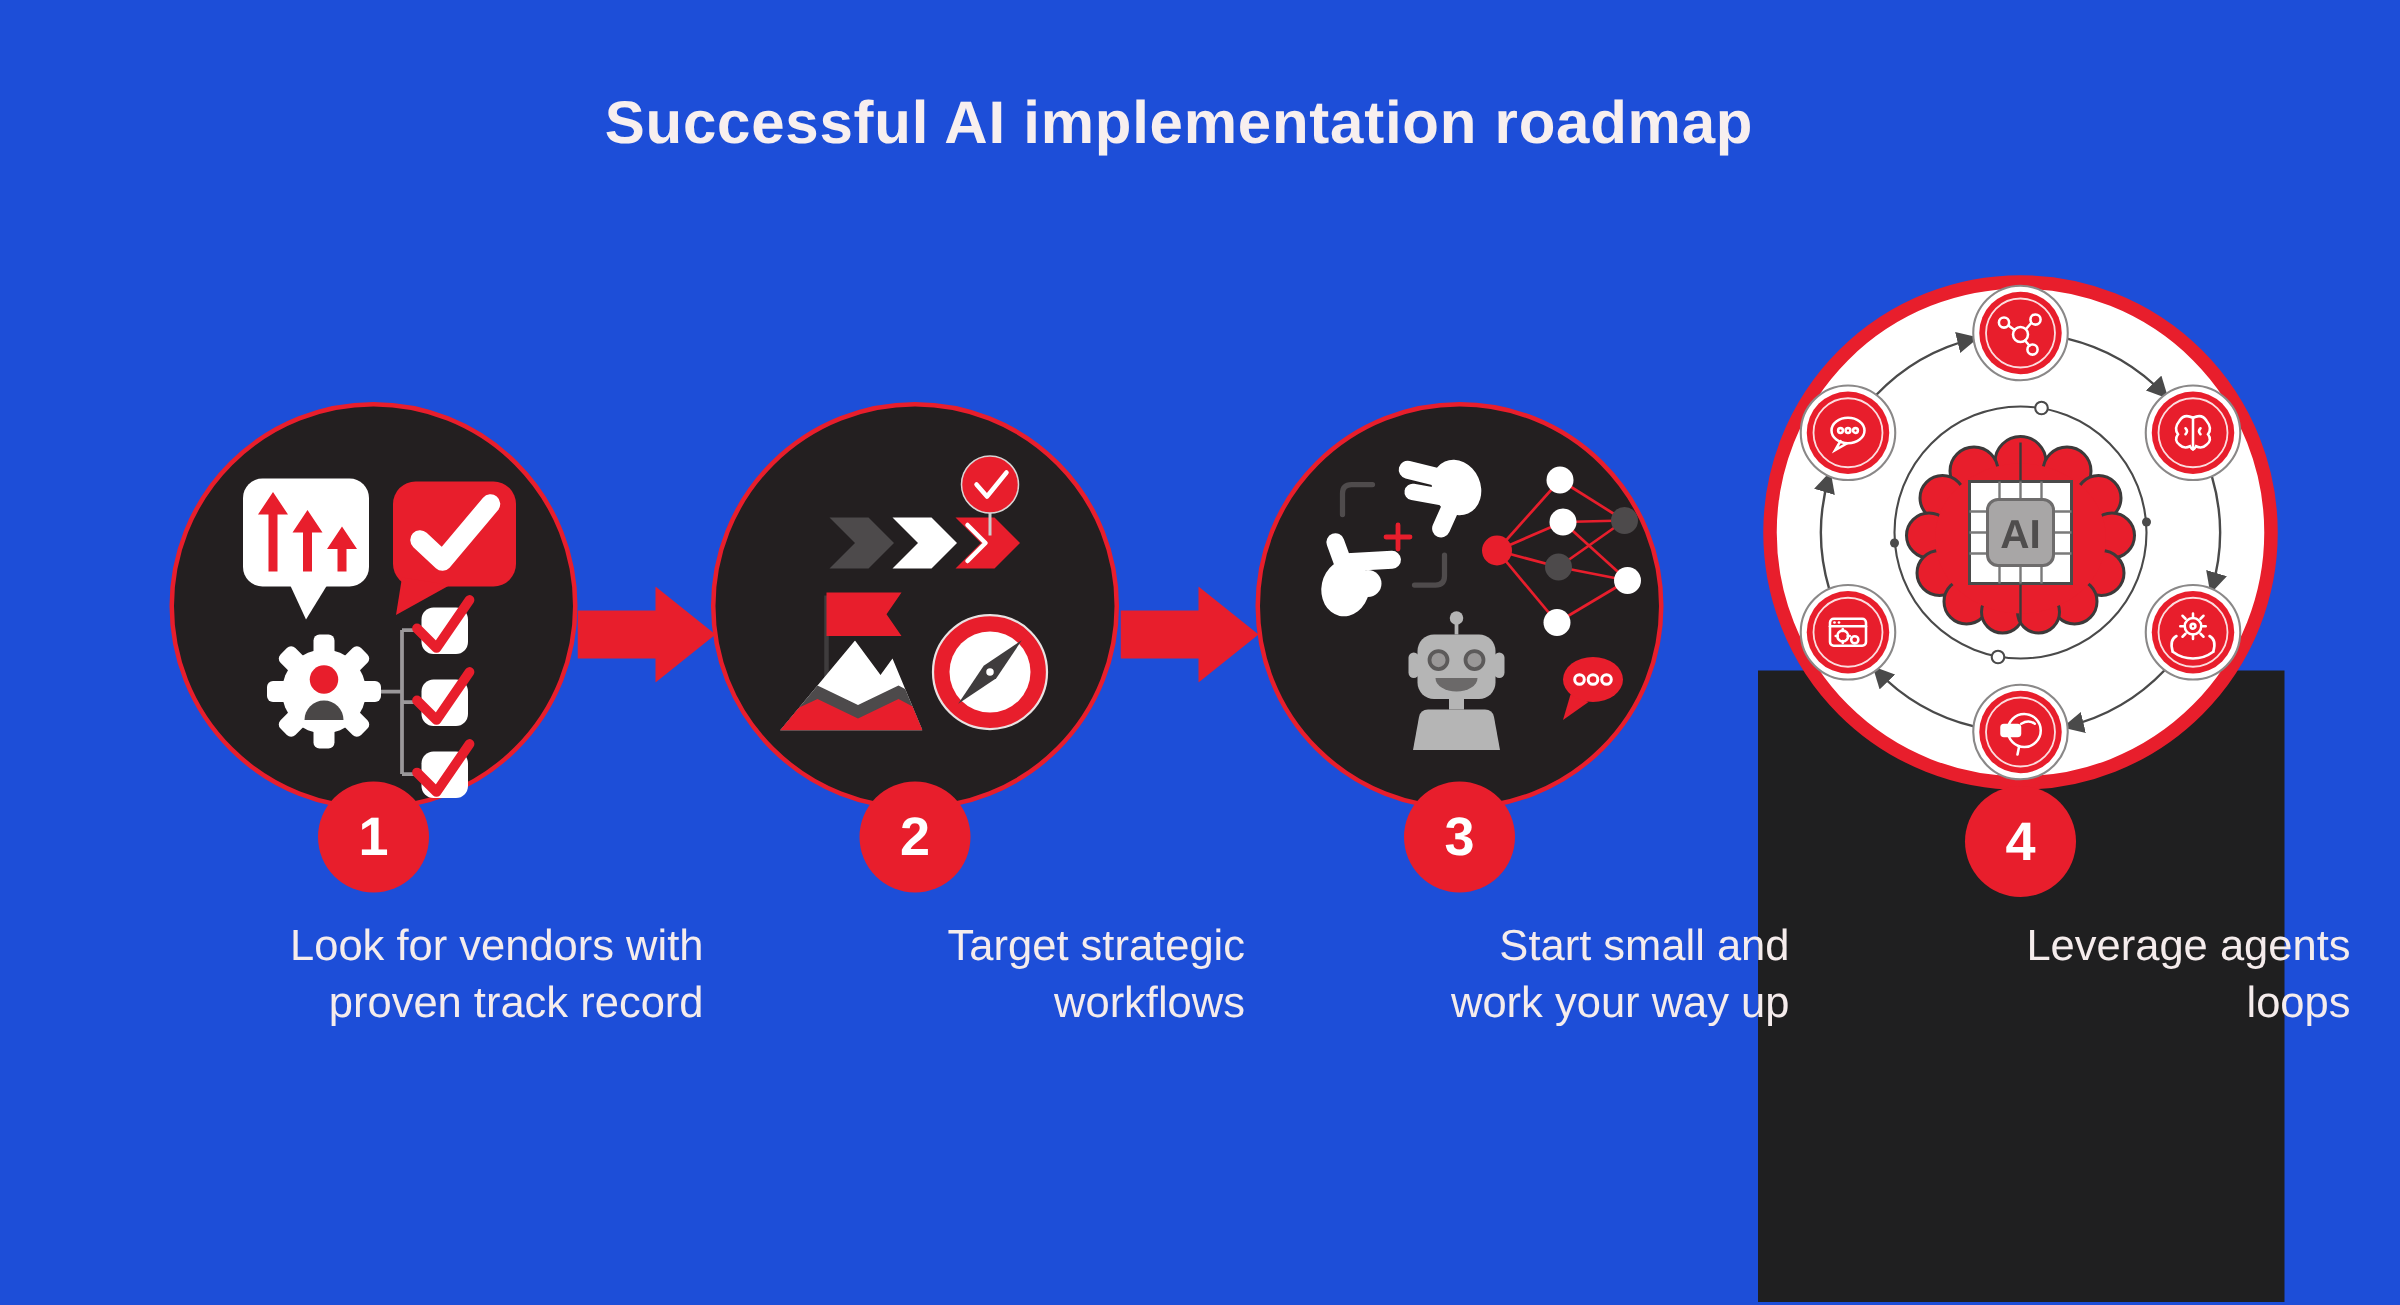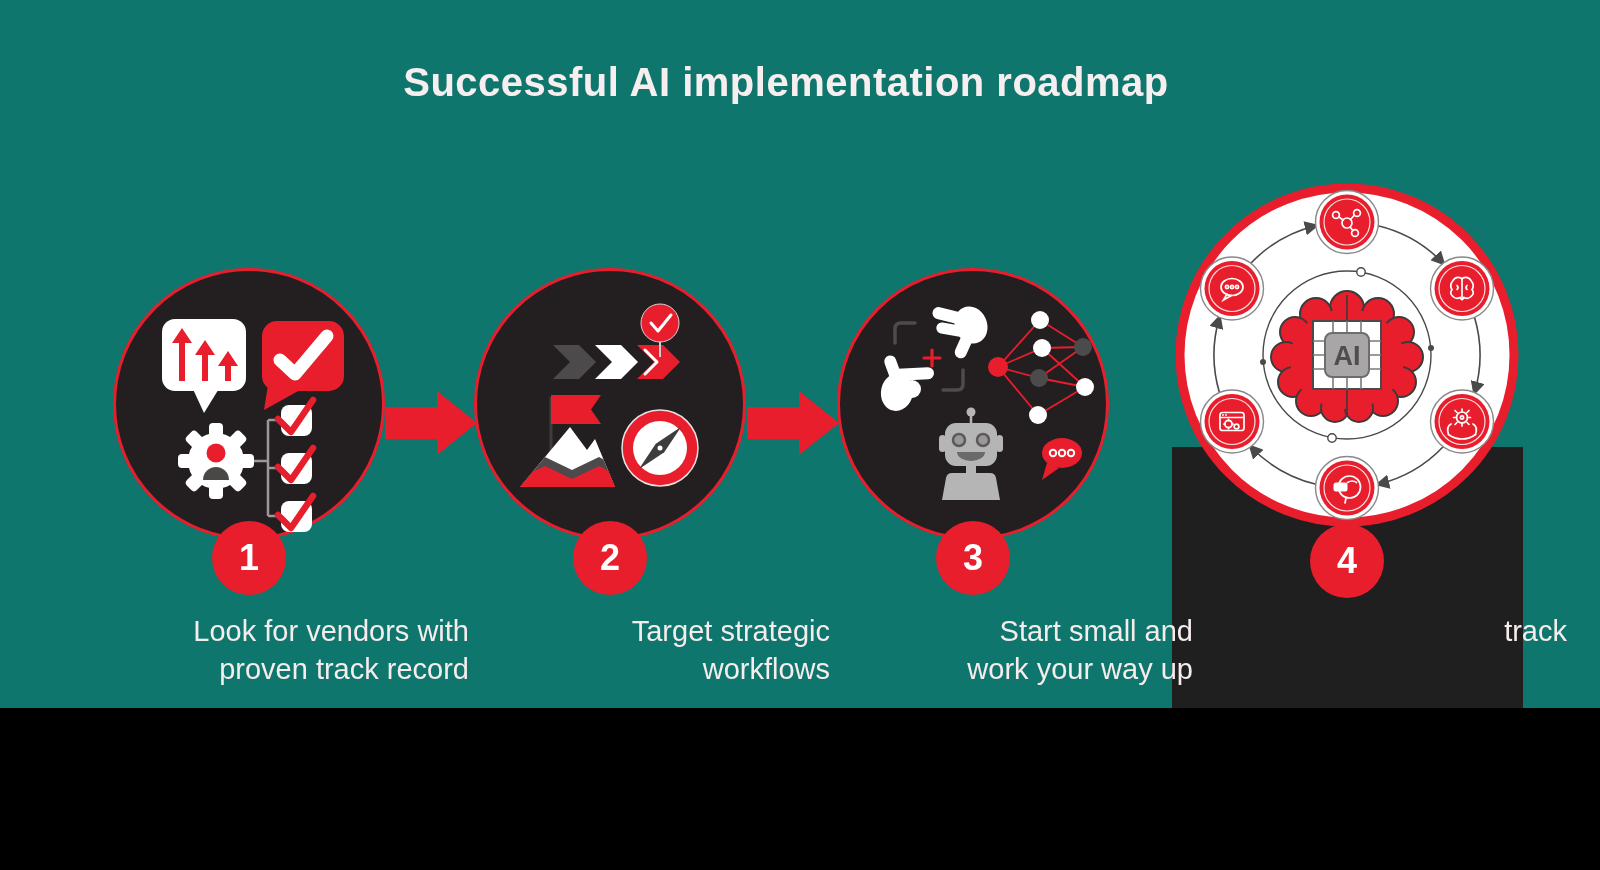--- a/index.html
+++ b/index.html
@@ -1,16 +1,16 @@
 <!DOCTYPE html>
 <html><head>
 <meta charset="utf-8">
 <style>
   html,body{margin:0;padding:0;background:#000;}
-  .canvas{position:relative;width:1600px;height:708px;background:#0f766e;overflow:hidden;
+  .canvas{position:relative;width:1600px;height:870px;background:#1d4ed8;overflow:hidden;
           font-family:"Liberation Sans",sans-serif;}
   .title{position:absolute;left:0;top:60px;width:1572px;margin:0;text-align:center;
          font-size:40px;font-weight:700;letter-spacing:.5px;color:#f7efef;}
   .panel{position:absolute;left:1172px;top:447px;width:351px;height:421px;background:#1f1f20;z-index:1;}
   .step-circle{position:absolute;width:266px;height:266px;border-radius:50%;
                background:#231f20;border:3px solid #e81e2c;z-index:2;}
   .step-circle svg{position:absolute;left:0;top:0;width:266px;height:266px;}
   .c1{left:113px;top:268px;} .c2{left:474px;top:268px;} .c3{left:837px;top:268px;}
   .circle4{position:absolute;left:1167px;top:175px;width:360px;height:360px;z-index:2;}
   .badge{position:absolute;width:74px;height:74px;border-radius:50%;background:#e81e2c;
@@ -323,16 +323,17 @@
   </div>
   <div class="caption cap3">
     <div>Start small and</div>
     <div>work your way up</div>
   </div>
   <div class="caption cap2">
     <div>Target strategic</div>
     <div>workflows</div>
   </div>
   <div class="caption cap4">
-    <div>track</div>
+    <div>Leverage agents</div>
+    <div>loops</div>
   </div>
 
 </div>
 
 </body></html>

